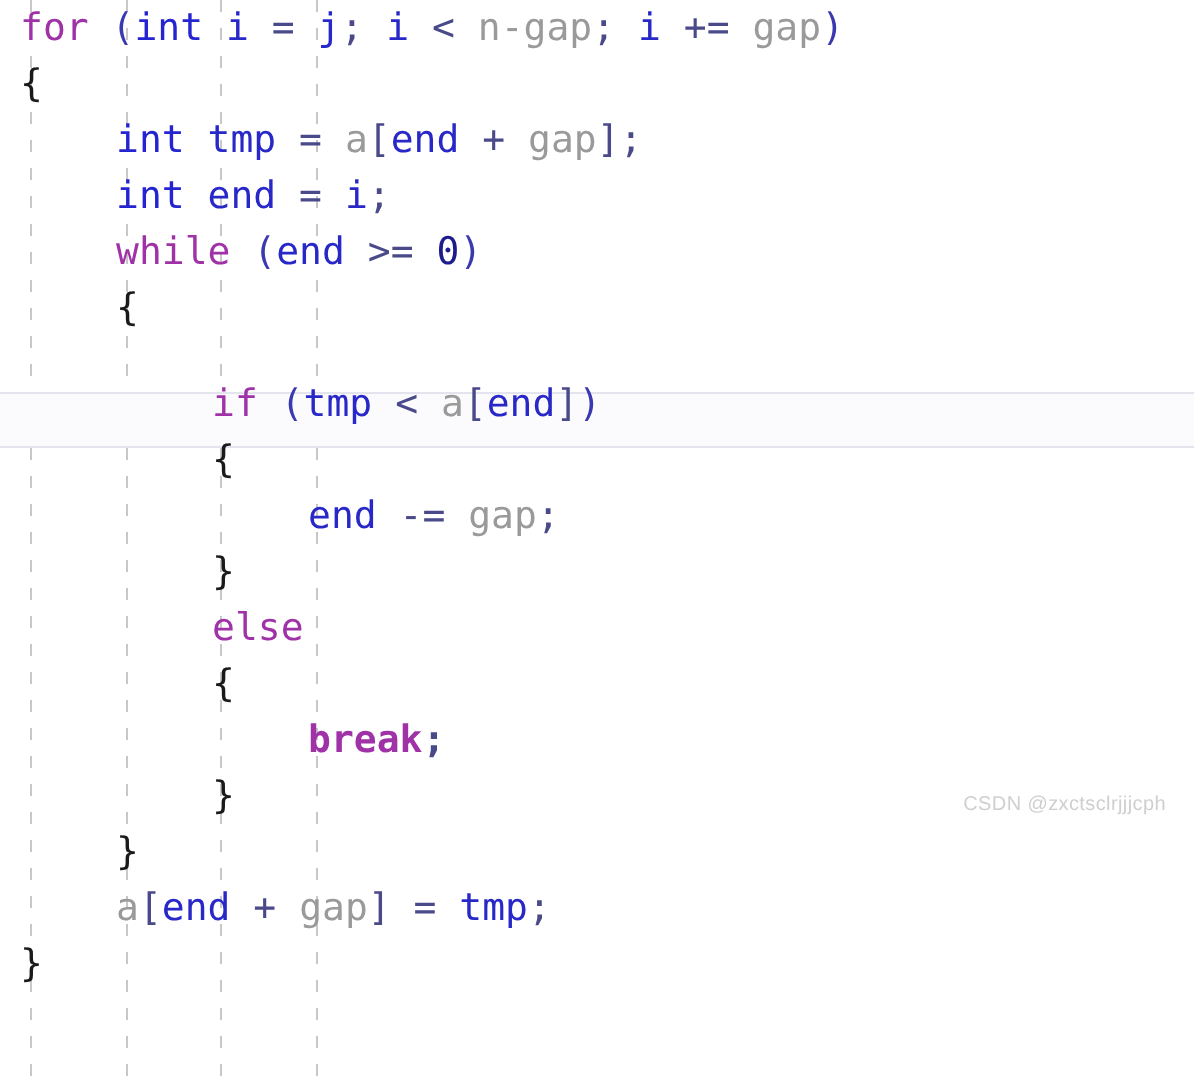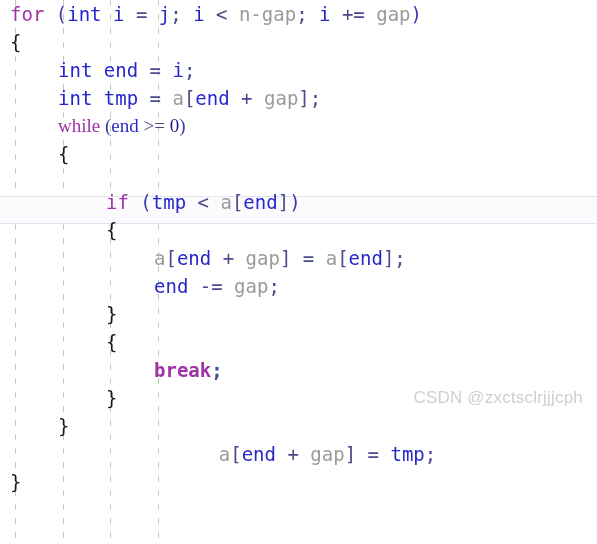--- a/index.html
+++ b/index.html
@@ -78,21 +78,21 @@
   .punct    { color: #4a4a8a; }          
   .brace    { color: #1a1a1a; }          
   .paren    { color: #3a3ab0; }
   .num      { color: #1c1c8c; }
 
   .watermark {
     position: absolute;
     right: 14px;
     bottom: 8px;
     font-family: "Liberation Sans", sans-serif;
-    font-size: 17px;
+    font-size: 10px;
     color: #cfcfcf;
     letter-spacing: 0.2px;
     white-space: pre;
   }
 </style>
 </head>
 <body>
 
 <div id="editor">
 
@@ -100,32 +100,32 @@
       <div class="guide" style="left: 15px; background-image: linear-gradient(rgb(200, 200, 200) 0px, rgb(200, 200, 200) 6px, rgba(255, 255, 255, 0) 6px, rgba(255, 255, 255, 0) 14px);"></div>
       <div class="guide" style="left: 63px; background-image: linear-gradient(rgb(200, 200, 200) 0px, rgb(200, 200, 200) 6px, rgba(255, 255, 255, 0) 6px, rgba(255, 255, 255, 0) 14px);"></div>
       <div class="guide" style="left: 110px; background-image: linear-gradient(rgb(200, 200, 200) 0px, rgb(200, 200, 200) 6px, rgba(255, 255, 255, 0) 6px, rgba(255, 255, 255, 0) 14px);"></div>
       <div class="guide" style="left: 158px; background-image: linear-gradient(rgb(200, 200, 200) 0px, rgb(200, 200, 200) 6px, rgba(255, 255, 255, 0) 6px, rgba(255, 255, 255, 0) 14px);"></div>
     </div>
 
   <div class="line-highlight" style="top: 196px; height: 28px; background: rgb(251, 251, 253); border-top-color: rgb(228, 228, 239); border-bottom-color: rgb(228, 228, 239);"></div>
     <div class="code">
       <div class="line" style="text-indent: 0px;"><span class="kw">for</span><span class="plain"> </span><span class="paren">(</span><span class="type">int</span><span class="plain"> </span><span class="var">i</span><span class="punct"> = </span><span class="var">j</span><span class="punct">; </span><span class="var">i</span><span class="punct"> &lt; </span><span class="plain">n-gap</span><span class="punct">; </span><span class="var">i</span><span class="punct"> += </span><span class="plain">gap</span><span class="paren">)</span></div>
       <div class="line" style="text-indent: 0px;"><span class="brace">{</span></div>
+      <div class="line" style="text-indent: 48px;"><span class="type">int</span><span class="plain"> </span><span class="var">tmp</span><span class="punct"> = </span><span class="plain">a</span><span class="punct">[</span><span class="var">end</span><span class="punct"> + </span><span class="plain">gap</span><span class="punct">]</span><span class="punct">;</span></div>
       <div class="line" style="text-indent: 48px;"><span class="type">int</span><span class="plain"> </span><span class="var">end</span><span class="punct"> = </span><span class="var">i</span><span class="punct">;</span></div>
-      <div class="line" style="text-indent: 48px;"><span class="type">int</span><span class="plain"> </span><span class="var">tmp</span><span class="punct"> = </span><span class="plain">a</span><span class="punct">[</span><span class="var">end</span><span class="punct"> + </span><span class="plain">gap</span><span class="punct">]</span><span class="punct">;</span></div>
-      <div class="line" style="text-indent: 48px; font-family: Liberation Serif, serif;"><span class="kw">while</span><span class="plain"> </span><span class="paren">(</span><span class="var">end</span><span class="punct"> &gt;= </span><span class="num">0</span><span class="paren">)</span></div>
+      <div class="line" style="text-indent: 48px;"><span class="kw">while</span><span class="plain"> </span><span class="paren">(</span><span class="var">end</span><span class="punct"> &gt;= </span><span class="num">0</span><span class="paren">)</span></div>
       <div class="line" style="text-indent: 48px;"><span class="brace">{</span></div>
       <div class="line" style="text-indent: 96px; margin-top: 20px;"><span class="kw">if</span><span class="plain"> </span><span class="paren">(</span><span class="var">tmp</span><span class="punct"> &lt; </span><span class="plain">a</span><span class="punct">[</span><span class="var">end</span><span class="punct">]</span><span class="paren">)</span></div>
       <div class="line" style="text-indent: 96px;"><span class="brace">{</span></div>
-      <div class="line" style="text-indent: 144px;"><span class="plain">a</span><span class="punct">[</span><span class="var">end</span><span class="punct"> + </span><span class="plain">gap</span><span class="punct">]</span><span class="punct"> = </span><span class="plain">a</span><span class="punct">[</span><span class="var">end</span><span class="punct">]</span><span class="punct">;</span></div>
       <div class="line" style="text-indent: 144px;"><span class="var">end</span><span class="punct"> -= </span><span class="plain">gap</span><span class="punct">;</span></div>
       <div class="line" style="text-indent: 96px;"><span class="brace">}</span></div>
+      <div class="line" style="text-indent: 96px;"><span class="kw">else</span></div>
       <div class="line" style="text-indent: 96px;"><span class="brace">{</span></div>
       <div class="line" style="text-indent: 144px; font-weight: bold;"><span class="kw">break</span><span class="punct">;</span></div>
       <div class="line" style="text-indent: 96px;"><span class="brace">}</span></div>
       <div class="line" style="text-indent: 48px;"><span class="brace">}</span></div>
-      <div class="line" style="text-indent: 48px; text-align: center;"><span class="plain">a</span><span class="punct">[</span><span class="var">end</span><span class="punct"> + </span><span class="plain">gap</span><span class="punct">]</span><span class="punct"> = </span><span class="var">tmp</span><span class="punct">;</span></div>
+      <div class="line" style="text-indent: 48px;"><span class="plain">a</span><span class="punct">[</span><span class="var">end</span><span class="punct"> + </span><span class="plain">gap</span><span class="punct">]</span><span class="punct"> = </span><span class="var">tmp</span><span class="punct">;</span></div>
       <div class="line" style="text-indent: 0px;"><span class="brace">}</span></div>
     </div>
 
   <div class="watermark">CSDN @zxctsclrjjjcph</div>
 
 </div>
 
 </body></html>

